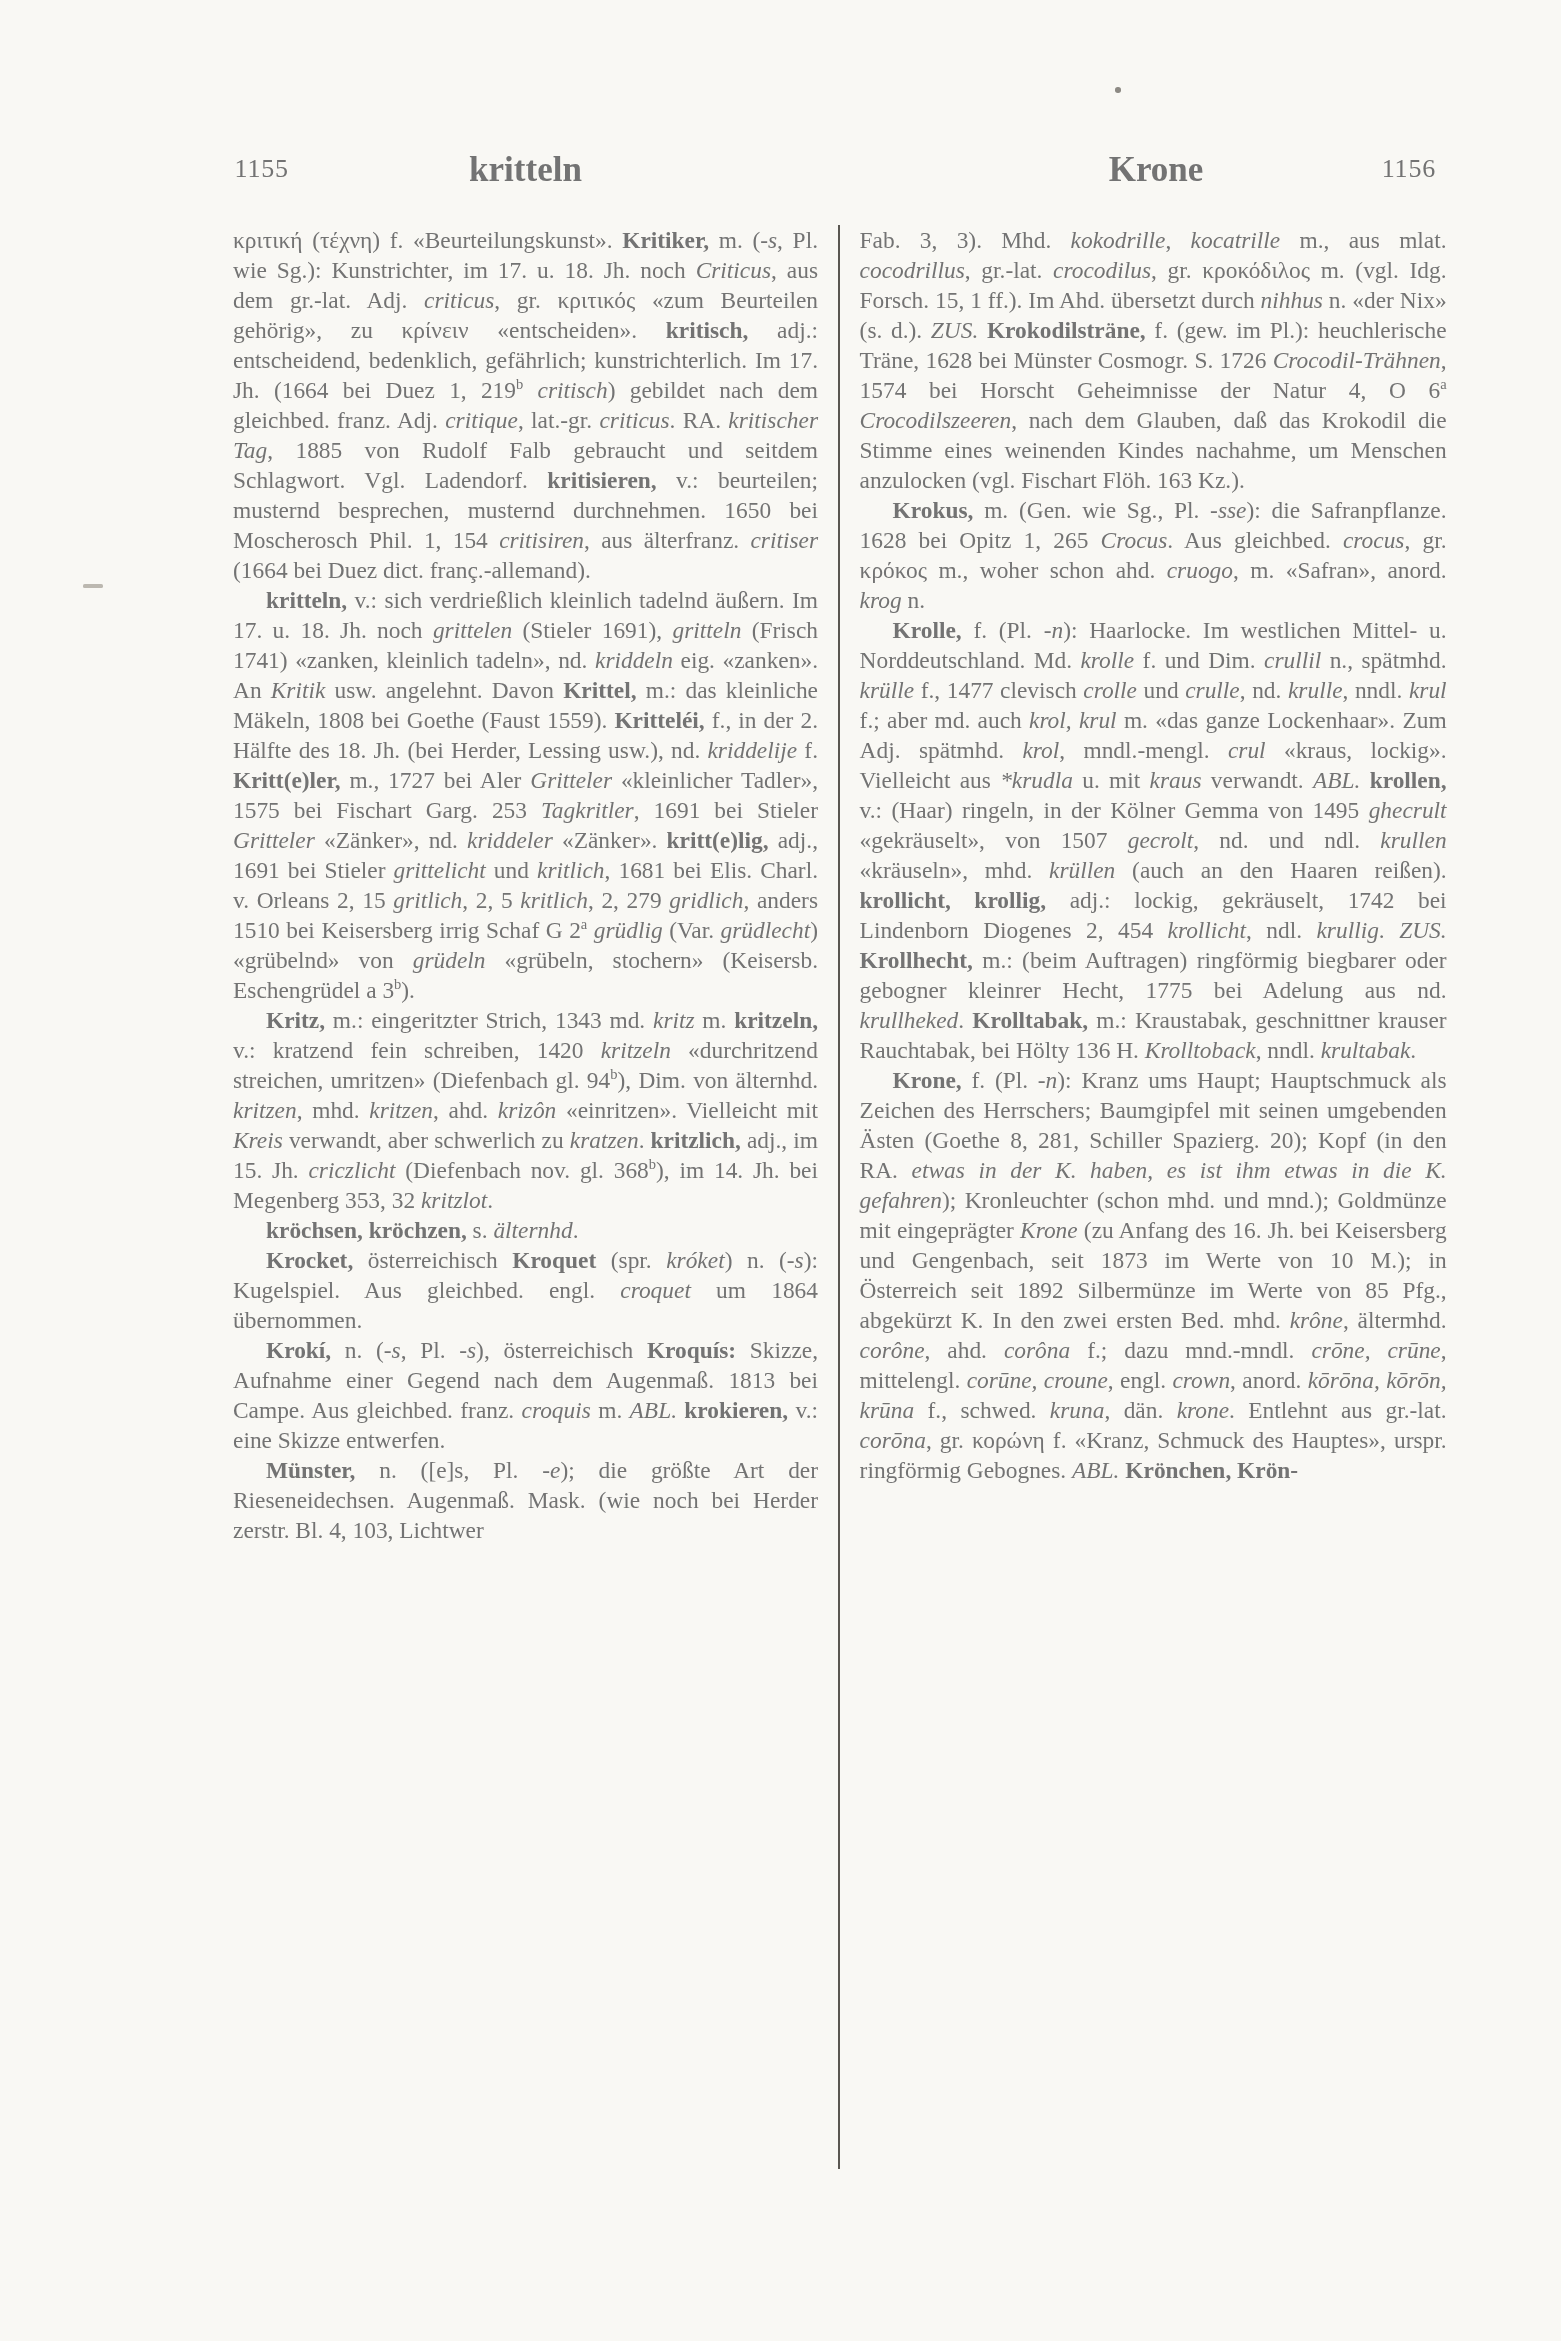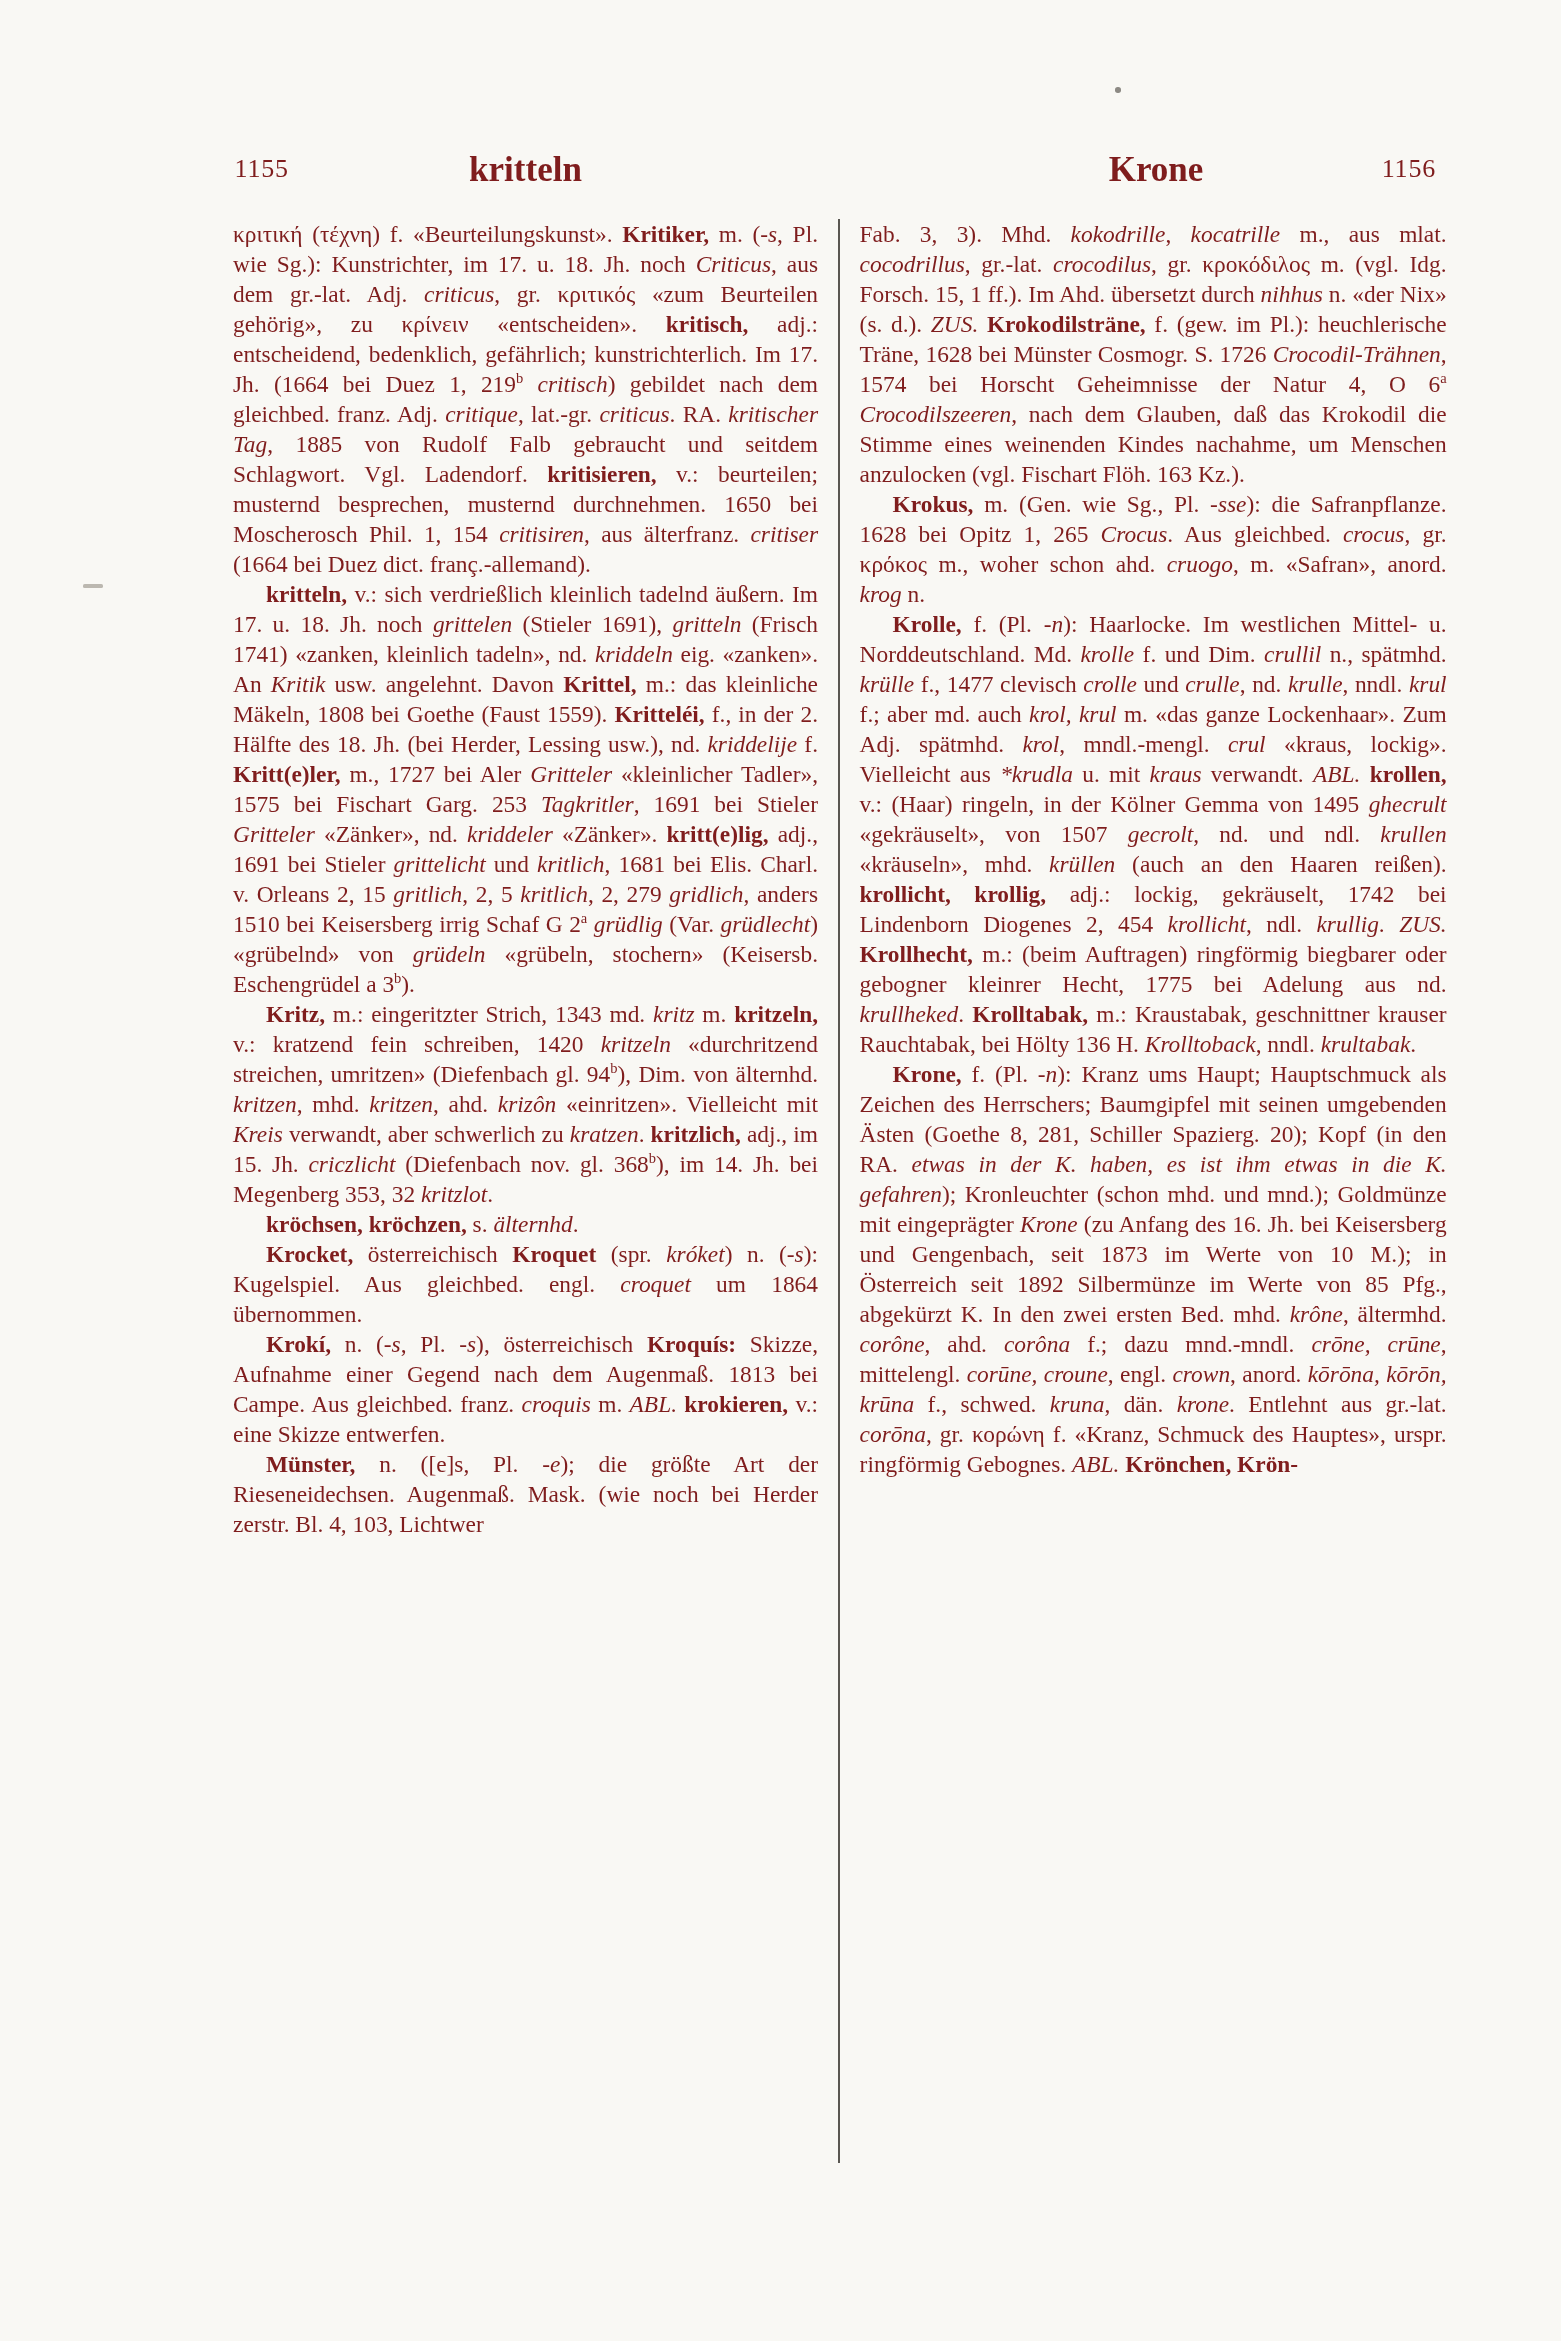--- a/index.html
+++ b/index.html
@@ -1,26 +1,26 @@
 <!DOCTYPE html>
 <html style="font-size:12.5px"><head>
 <meta charset="utf-8">
 <style>
   html,body{margin:0;padding:0;}
   body{width:1561px;height:2342px;background:#e9e7e2;}
   .sheet{position:relative;width:1561px;height:2342px;background:#f9f8f4;
-         font-family:"Liberation Serif","DejaVu Serif",serif;color:#7f1d1d;overflow:hidden;}
+         font-family:"Liberation Serif","DejaVu Serif",serif;color:#737373;overflow:hidden;}
   .page-header{position:absolute;left:233px;top:150px;width:1216px;height:42px;}
   .pagenum{position:absolute;top:3.9px;font-size:26px;letter-spacing:0.8px;}
   .pagenum.left{left:1.6px;}
   .pagenum.right{right:13px;}
   .running-head{position:absolute;top:0;font-size:35px;font-weight:bold;}
   .running-head.left{left:0;width:585px;text-align:center;}
   .running-head.right{left:631px;width:584px;text-align:center;}
-  .columns{position:absolute;left:233px;top:219px;width:1216px;display:flex;align-items:stretch;}
+  .columns{position:absolute;left:233px;top:225px;width:1216px;display:flex;align-items:stretch;}
   .col{font-size:23.4px;line-height:30px;text-align:justify;}
   .col-left{width:585px;}
   .col-right{width:587px;}
   .col-divider{width:1.6px;background:#5a5751;margin:0 20px;height:1944px;}
   .para{margin:0;}
   .para.indent{text-indent:33px;}
   .run-b{font-weight:bold;}
   .run-i{font-style:italic;}
   .run-bi{font-weight:normal;font-style:italic;}
   .run-s{vertical-align:super;font-size:0.62em;line-height:0;}

